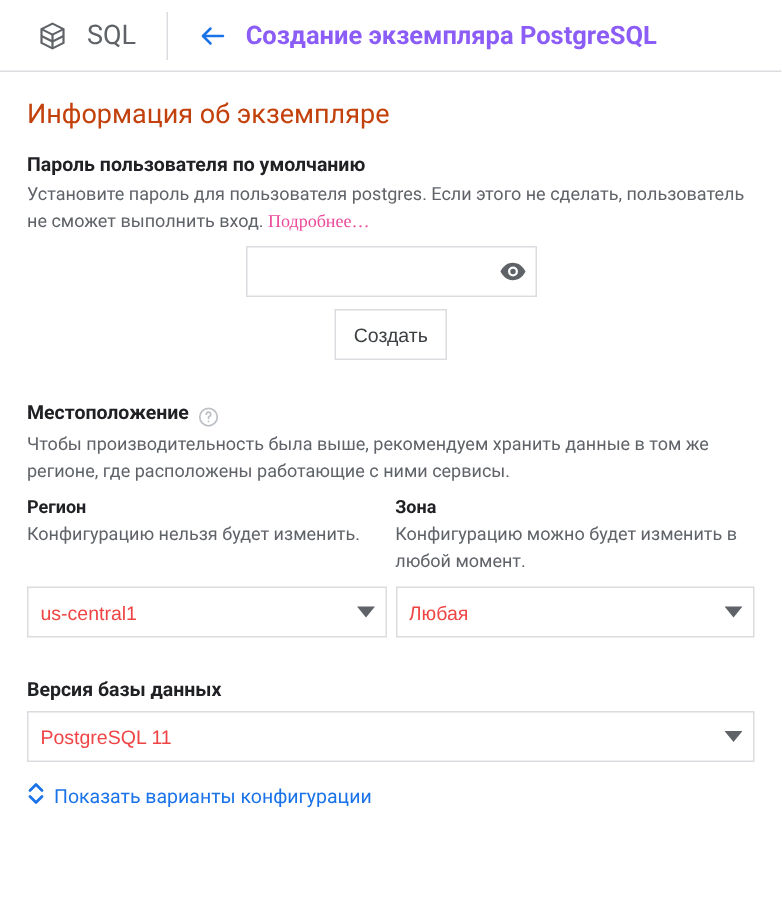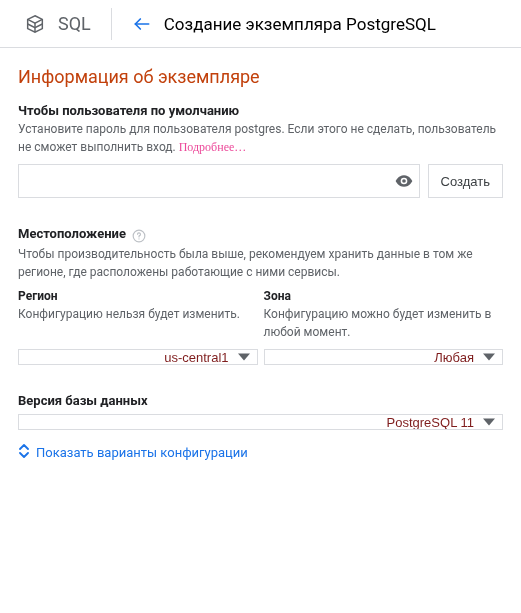--- a/index.html
+++ b/index.html
@@ -3,44 +3,44 @@
 <meta charset="utf-8">
 <style>
   * { box-sizing: border-box; margin: 0; padding: 0; }
   body { font-family: Roboto, "Helvetica Neue", Arial, sans-serif; font-size: 13px; color: #202124; background: #fff; width: 521px; }
   .topbar { display: flex; align-items: center; height: 48px; border-bottom: 1px solid #dadce0; padding: 0 24px; gap: 12px; }
   .product-icon svg { width: 22px; height: 22px; display: block; }
   .product-name { font-size: 18px; color: #5f6368; flex: 0 0 auto; }
   .divider-v { width: 1px; height: 32px; background: #dadce0; margin: 0 8px; }
   .back-arrow { color: #1a73e8; display: flex; align-items: center; cursor: pointer; }
   .back-arrow svg { width: 20px; height: 20px; }
-  .page-title { font-size: 17px; color: #000000; }
+  .page-title { font-size: 17px; color: #8b5cf6; font-weight: bold; }
   .content { padding: 18px 18px 24px 18px; }
   .section-title { font-size: 18px; font-weight: 400; margin-bottom: 16px; color: #c2410c; }
   .field-block { margin-bottom: 28px; }
   .field-label { font-size: 13px; font-weight: 700; color: #202124; margin-bottom: 2px; }
   .field-label-row { display: flex; align-items: flex-end; gap: 6px; margin-bottom: 2px; }
   .help-icon { color: #bdc1c6; display: inline-flex; }
   .help-icon svg { width: 14px; height: 14px; }
   .field-desc { font-size: 12px; color: #5f6368; line-height: 1.5; margin-bottom: 8px; }
   .link { color: #ec4899; cursor: pointer; font-family: Liberation Serif, serif; }
   .text-input { width: 100%; height: 34px; border: 1px solid #dadce0; padding: 0 8px; font-size: 13px; background: #fff; outline: none; }
   .text-input.focused { border: 1px solid #1a73e8; box-shadow: inset 0 0 0 1px #1a73e8; }
   .cursor-bar { position: relative; }
   .cursor-bar::before { content: ""; position: absolute; left: 8px; top: 50%; transform: translateY(-50%); width: 1px; height: 18px; background: #1a73e8; }
-  .password-row { display: flex; gap: 8px; align-items: center; }
+  .password-row { display: flex; gap: 8px; align-items: center; flex-direction: column; }
   .password-row .text-input { flex: 1; }
   .eye-wrap { position: relative; flex: 1; }
   .eye-btn { position: absolute; right: 6px; top: 50%; transform: translateY(-50%); color: #5f6368; display: flex; cursor: pointer; }
   .eye-btn svg { width: 20px; height: 20px; }
   .gen-btn { height: 34px; padding: 0 12px; border: 1px solid #dadce0; background: #fff; font-size: 13px; color: #3c4043; cursor: pointer; }
   .two-col { display: flex; gap: 6px; }
   .col { flex: 1; }
   .select { position: relative; width: 100%; }
-  .select select { width: 100%; height: 16px; border: 1px solid #dadce0; background: #fff; padding: 0 28px 0 8px; font-size: 13px; color: #7f1d1d; appearance: none; -webkit-appearance: none; cursor: pointer; outline: none; text-align: right; }
+  .select select { width: 100%; height: 34px; border: 1px solid #dadce0; background: #fff; padding: 0 28px 0 8px; font-size: 13px; color: #ef4444; appearance: none; -webkit-appearance: none; cursor: pointer; outline: none; }
   .select .caret { position: absolute; right: 8px; top: 50%; transform: translateY(-50%); pointer-events: none; color: #5f6368; }
   .select .caret svg { width: 12px; height: 12px; display: block; }
   .show-config { display: flex; align-items: center; gap: 6px; color: #1a73e8; font-size: 13px; cursor: pointer; margin: 12px 0 20px 0; }
   .show-config .chevrons { color: #1a73e8; font-size: 13px; }
   .sub-label { font-size: 12px; font-weight: 700; color: #202124; margin-bottom: 2px; }
 </style>
 </head>
 <body>
 
 <div class="topbar">
@@ -62,21 +62,21 @@
   </span>
   <span class="page-title">Создание экземпляра PostgreSQL</span>
 </div>
 
 <div class="content">
 
   <h2 class="section-title">Информация об экземпляре</h2>
 
 
   <div class="field-block">
-    <div class="field-label">Чтобы пользователя по умолчанию</div>
+    <div class="field-label">Пароль пользователя по умолчанию</div>
     <div class="field-desc">
       <span>Установите пароль для пользователя postgres. Если этого не сделать, пользователь не сможет выполнить вход. </span><span class="link">Подробнее…</span>
     </div>
     <div class="password-row">
       <div class="eye-wrap">
         <input type="text" class="text-input" value="" style="">
         <span class="eye-btn">
           <svg viewBox="0 0 24 24" fill="currentColor">
               <path d="M12 5c-7 0-10 7-10 7s3 7 10 7 10-7 10-7-3-7-10-7zm0 11a4 4 0 1 1 0-8 4 4 0 0 1 0 8zm0-6.2a2.2 2.2 0 1 0 0 4.4 2.2 2.2 0 0 0 0-4.4z"></path>
             </svg>

